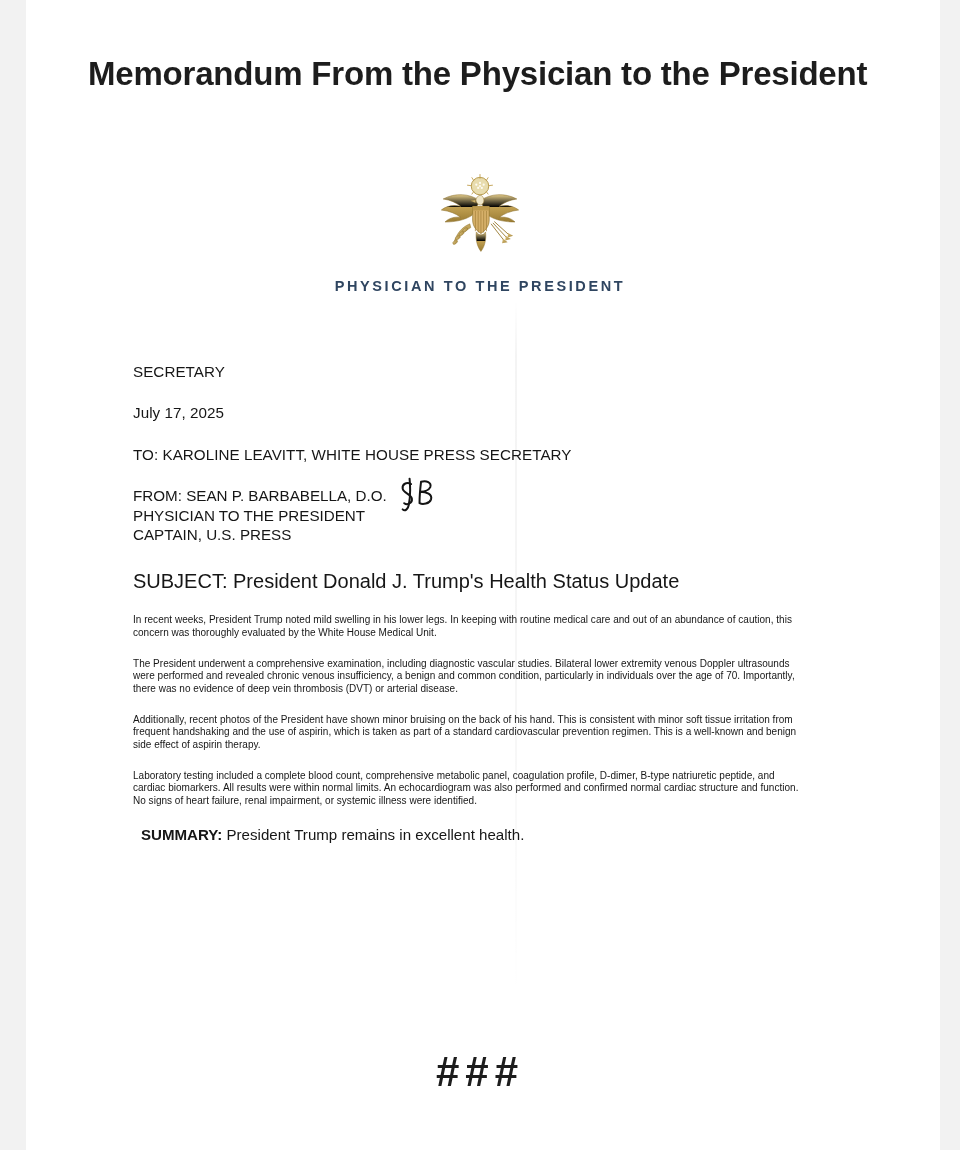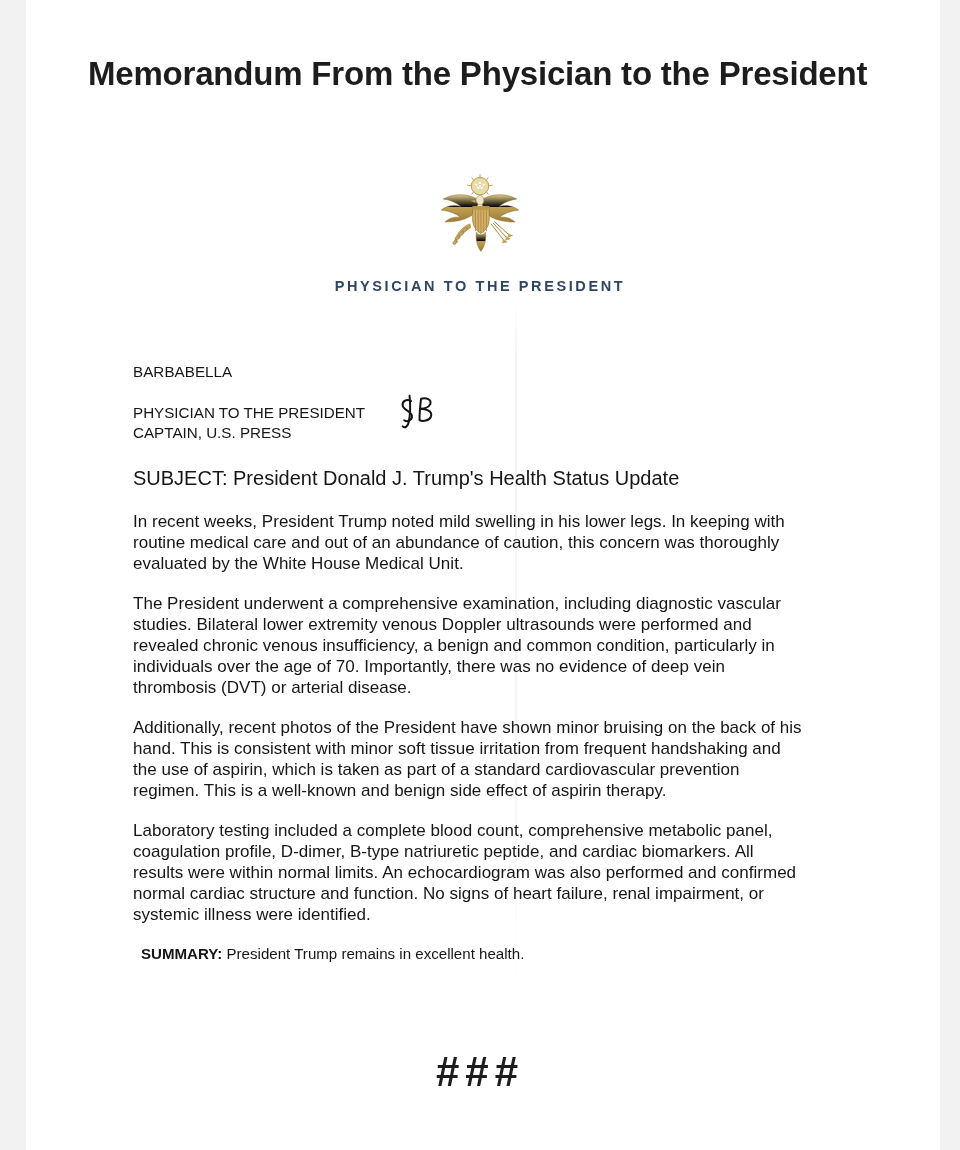--- a/index.html
+++ b/index.html
@@ -120,21 +120,21 @@
     height: 40px;
     pointer-events: none;
   }
   .subject {
     font-size: 20px;
     line-height: 1.28;
     margin-bottom: 20px;
   }
   p.para {
     margin: 0 0 19px 0;
-    font-size: 17px;
+    font-size: 10px;
     line-height: 1.235;
     text-align: left;
     letter-spacing: 0.02px;
   }
   p.summary {
     margin: 8px;
     font-size: 15.1px;
     line-height: 1.235;
   }
   p.summary .lead { font-weight: bold; }
@@ -243,23 +243,26 @@
 
       <path d="M92 130 C 90 146, 94 162, 102 172 C 110 162, 114 146, 112 130
                C 108 138, 96 138, 92 130 Z" fill="url(#gold)" stroke="#8d7029" stroke-width="1.1"></path>
     </svg>
 
     <div class="lh-line1">PHYSICIAN TO THE PRESIDENT</div>
   </div>
 
   <div id="memo">
 
-    <div class="meta">BARBABELLA</div>
+    <div class="meta">SECRETARY</div>
+    <div class="meta">July 17, 2025</div>
+    <div class="meta">TO: KAROLINE LEAVITT, WHITE HOUSE PRESS SECRETARY</div>
 
     <div class="from-block">
+      <span class="ln">FROM: SEAN P. BARBABELLA, D.O.</span>
       <span class="ln">PHYSICIAN TO THE PRESIDENT</span>
       <span class="ln">CAPTAIN, U.S. PRESS</span>
 
       <svg id="signature" viewBox="0 0 60 52">
         <g fill="none" stroke="#141414" stroke-width="2.6" stroke-linecap="round" stroke-linejoin="round">
           <path d="M21 13 C 15 10, 9 13, 10 19 C 11 25, 21 26, 22 32
                    C 23 38, 16 41, 12 38"></path>
           <path d="M19 6 C 20 16, 20 30, 18 40 C 17 46, 13 49, 10 46"></path>
           <path d="M32 38 C 32 28, 33 18, 34 10
                    C 41 8, 48 11, 46 17 C 44 22, 36 23, 33 23

